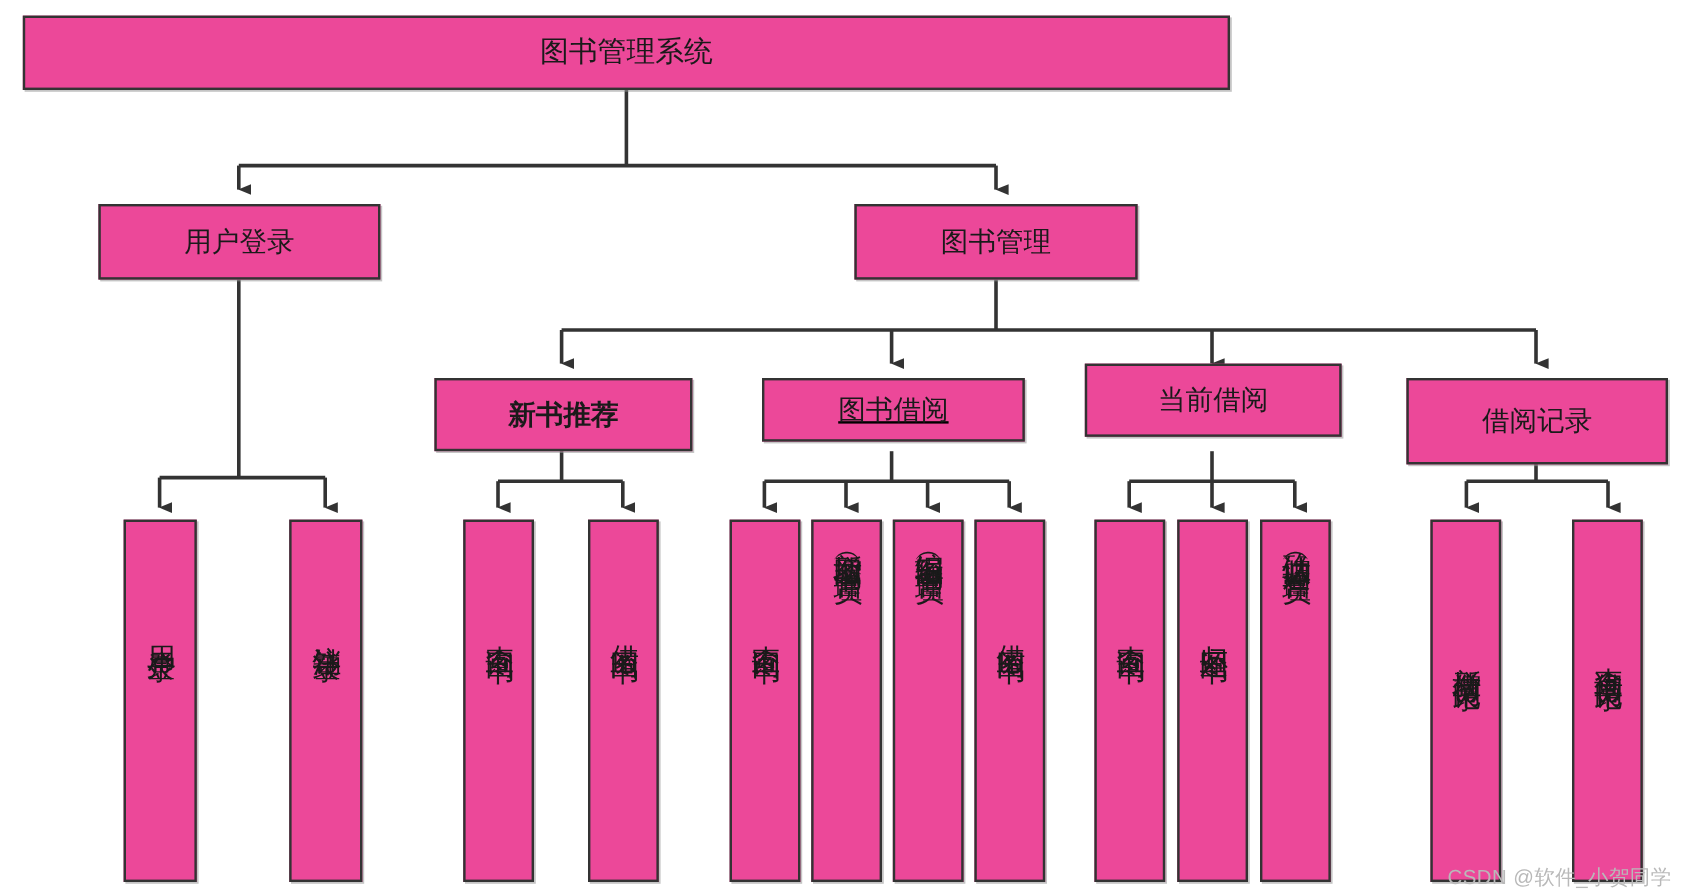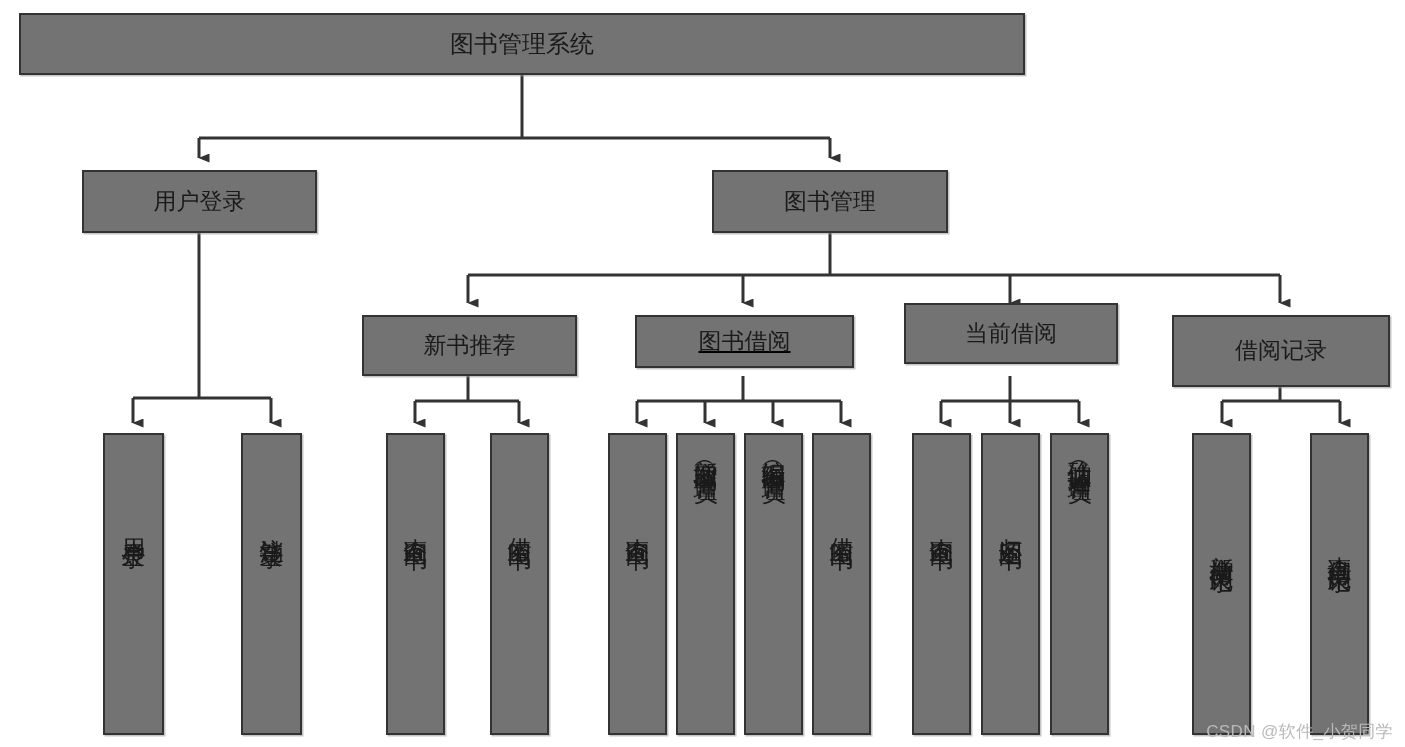--- a/index.html
+++ b/index.html
@@ -22,21 +22,21 @@
     left: 0;
     top: 0;
     width: 1405px;
     height: 747px;
     pointer-events: none;
   }
   .node {
     position: absolute;
     box-sizing: border-box;
     border: 2.5px solid #333333;
-    background: #737373;
+    background: #ec4899;
     display: flex;
     align-items: center;
     justify-content: center;
     box-shadow: 1.5px 1.5px 0 rgba(150,150,150,0.55);
   }
   .node .label {
     color: #1a1a1a;
     line-height: 1.12;
     text-align: center;
     white-space: nowrap;
@@ -136,21 +136,21 @@
     <span class="label">图书管理系统</span>
   </div>
 
   <div class="node horizontal" style="left:82px; top:170px; width:235px; height:63px;">
     <span class="label">用户登录</span>
   </div>
   <div class="node horizontal" style="left:712px; top:170px; width:236px; height:63px;font-family:Liberation Serif, serif;">
     <span class="label">图书管理</span>
   </div>
 
-  <div class="node horizontal" style="left:362px; top:315px; width:215px; height:61px;">
+  <div class="node horizontal" style="left:362px; top:315px; width:215px; height:61px;font-weight:bold;">
     <span class="label">新书推荐</span>
   </div>
   <div class="node horizontal" style="left:635px; top:315px; width:219px; height:53px;text-decoration:underline;">
     <span class="label">图书借阅</span>
   </div>
   <div class="node horizontal" style="left:904px; top:303px; width:214px; height:61px;">
     <span class="label">当前借阅</span>
   </div>
   <div class="node horizontal" style="left:1172px; top:315px; width:218px; height:72px;">
     <span class="label">借阅记录</span>

